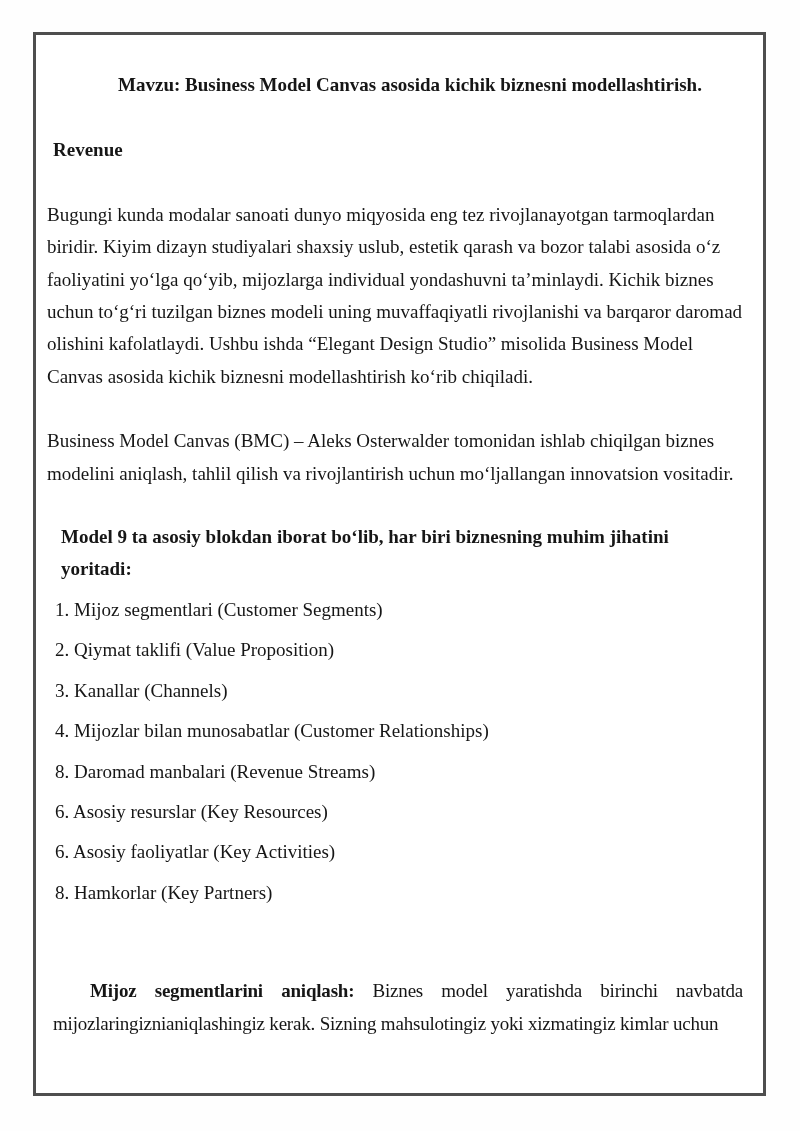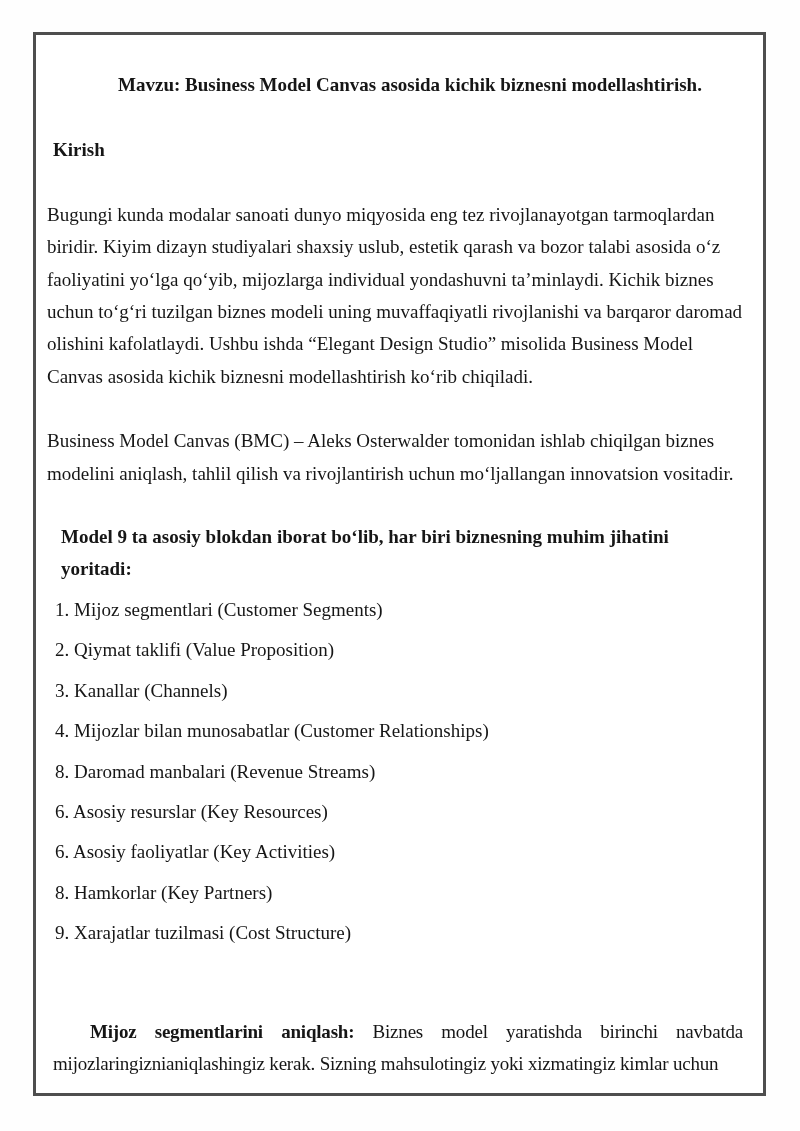--- a/index.html
+++ b/index.html
@@ -67,38 +67,37 @@
 </style>
 </head>
 <body>
 
 <div class="page">
   <div class="border-frame">
     <div class="content">
 
       <h1 class="doc-title">Mavzu: Business Model Canvas asosida kichik biznesni modellashtirish.</h1>
 
-      <h2 class="section-heading">Kirish</h2>
+      <h2 class="section-heading">Revenue</h2>
 
       <p class="para para-intro">Bugungi kunda modalar sanoati dunyo miqyosida eng tez rivojlanayotgan tarmoqlardan biridir. Kiyim dizayn studiyalari shaxsiy uslub, estetik qarash va bozor talabi asosida o‘z faoliyatini yo‘lga qo‘yib, mijozlarga individual yondashuvni ta’minlaydi. Kichik biznes uchun to‘g‘ri tuzilgan biznes modeli uning muvaffaqiyatli rivojlanishi va barqaror daromad olishini kafolatlaydi. Ushbu ishda “Elegant Design Studio” misolida Business Model Canvas asosida kichik biznesni modellashtirish ko‘rib chiqiladi.</p>
 
 
       <p class="para theory-para">Business Model Canvas (BMC) – Aleks Osterwalder tomonidan ishlab chiqilgan biznes modelini aniqlash, tahlil qilish va rivojlantirish uchun mo‘ljallangan innovatsion vositadir.</p>
 
       <p class="blocks-heading">Model 9 ta asosiy blokdan iborat bo‘lib, har biri biznesning muhim jihatini yoritadi:</p>
 
       <ol class="blocks-list">
         <li>1. Mijoz segmentlari (Customer Segments)</li>
         <li>2. Qiymat taklifi (Value Proposition)</li>
         <li>3. Kanallar (Channels)</li>
         <li>4. Mijozlar bilan munosabatlar (Customer Relationships)</li>
         <li>8. Daromad manbalari (Revenue Streams)</li>
         <li>6. Asosiy resurslar (Key Resources)</li>
         <li>6. Asosiy faoliyatlar (Key Activities)</li>
         <li>8. Hamkorlar (Key Partners)</li>
-        <li>9. Xarajatlar tuzilmasi (Cost Structure)</li>
       </ol>
 
       <p class="segment-para"><span class="bold">Mijoz segmentlarini aniqlash:</span><span> Biznes model yaratishda birinchi navbatda mijozlaringiznianiqlashingiz kerak. Sizning mahsulotingiz yoki xizmatingiz kimlar uchun</span></p>
 
     </div>
   </div>
 </div>
 
 </body></html>

